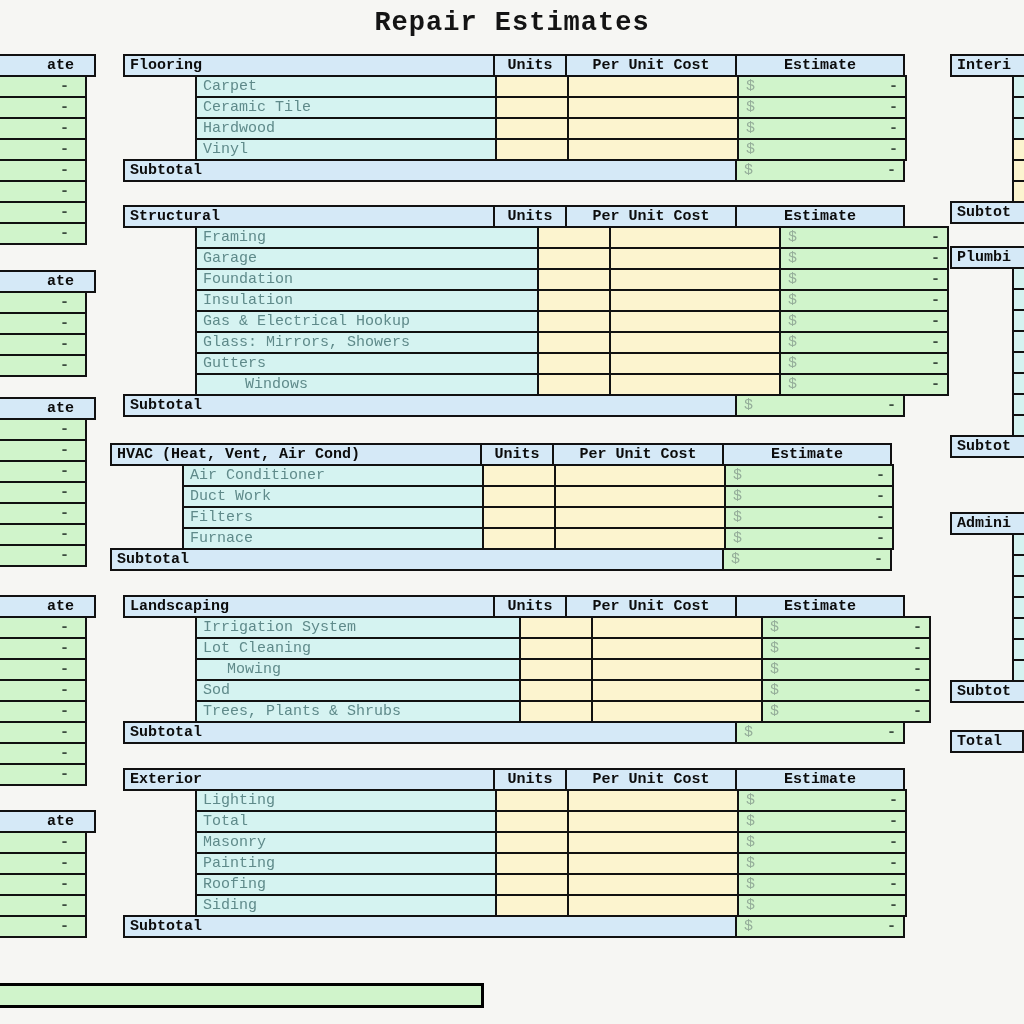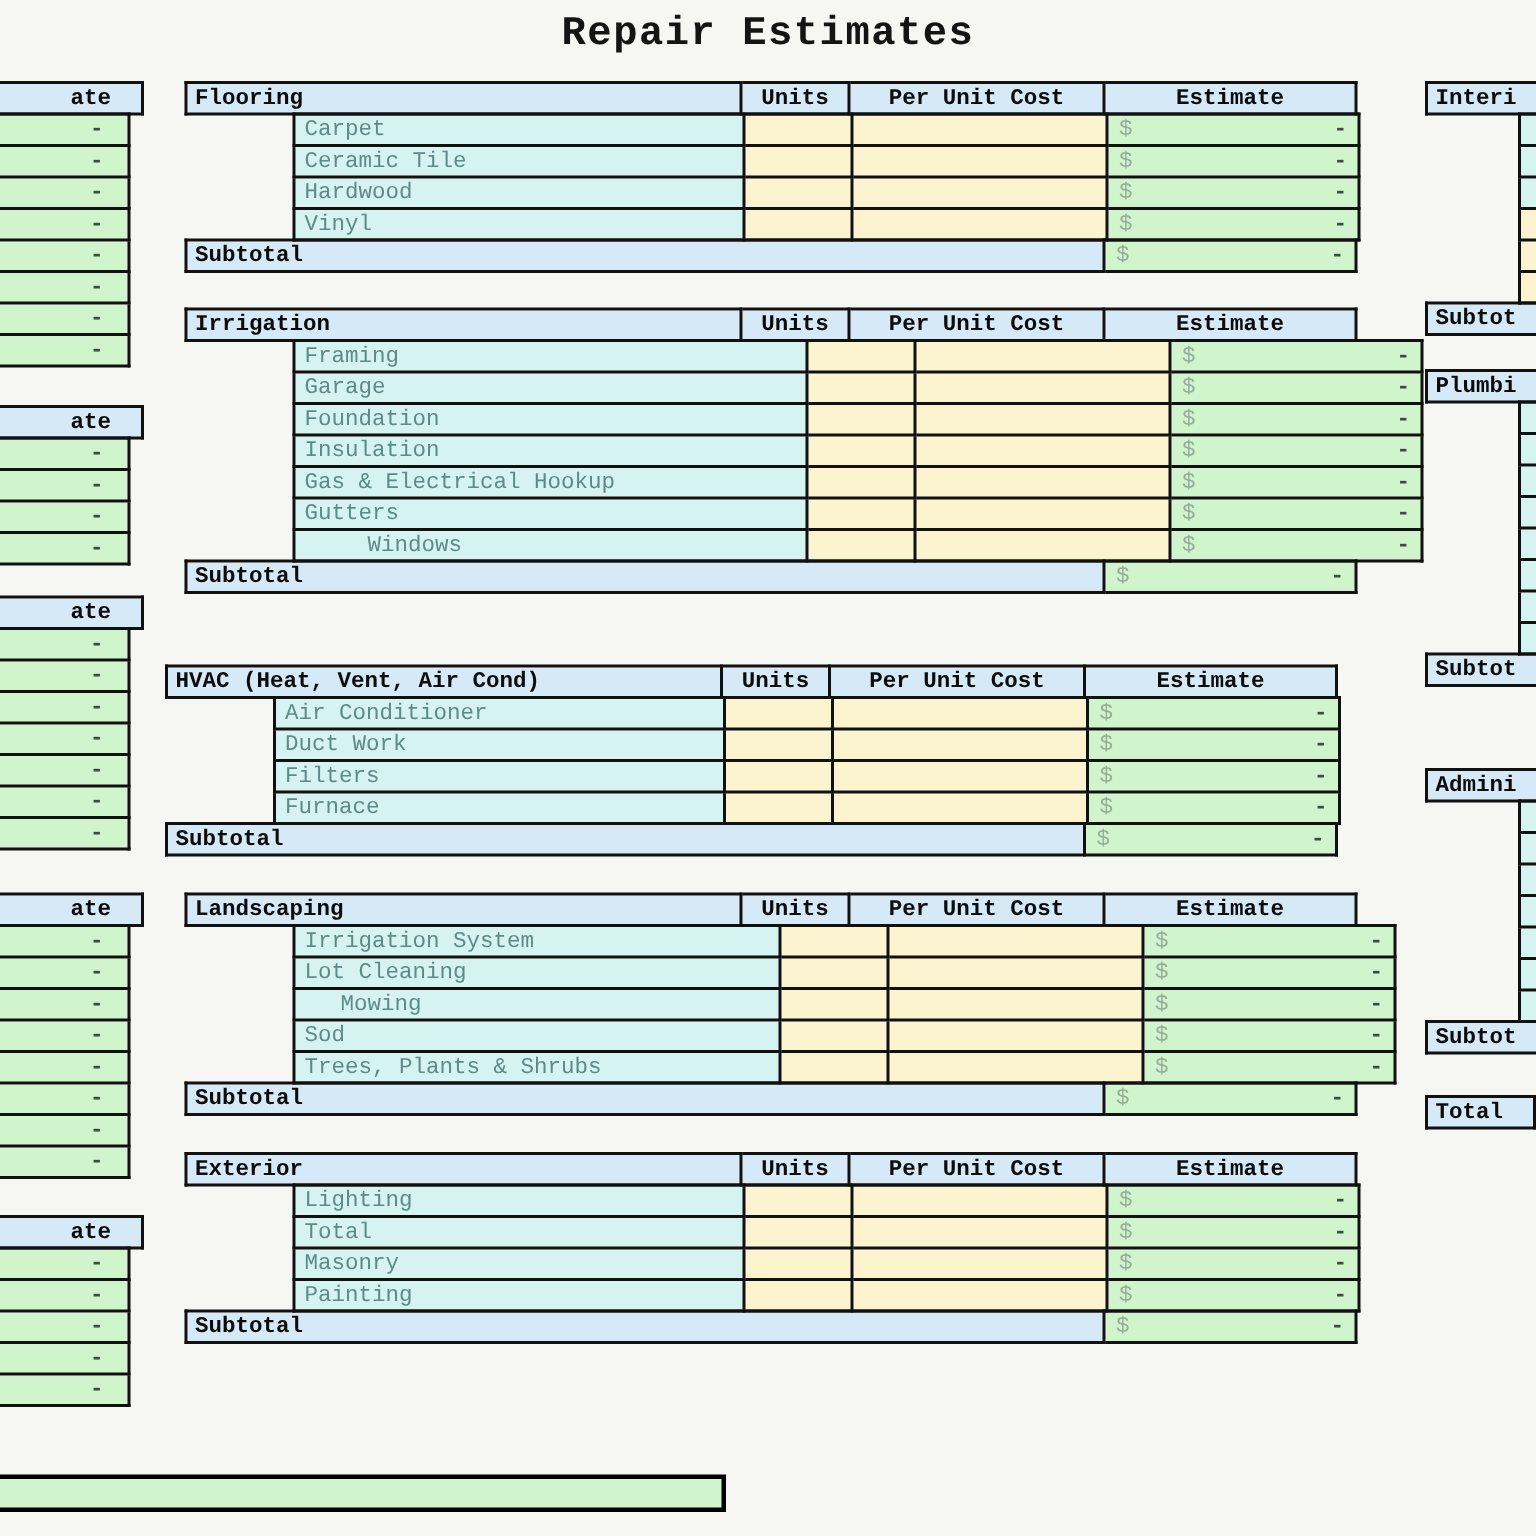--- a/index.html
+++ b/index.html
@@ -275,21 +275,21 @@
                 </div>
               </td>
             </tr>
           </tbody>
         </table>
       </div>
       <div class="sec" style="left: 123px; top: 205px;">
         <table class="t">
           <tbody>
             <tr>
-              <td class="hdr" style="width: 358px;">Irrigation</td>
+              <td class="hdr" style="width: 358px;">Structural</td>
               <td class="hdr c" style="width: 70px;">Units</td>
               <td class="hdr c" style="width: 168px;">Per Unit Cost</td>
               <td class="hdr c" style="width: 166px;">Estimate</td>
             </tr>
           </tbody>
         </table>
         <table class="t ml72">
           <tbody>
             <tr>
               <td class="item" style="width: 286px;">Framing</td>
@@ -330,20 +330,31 @@
               <td class="yellow" style="width: 168px;"></td>
               <td class="green" style="width: 166px;">
                 <div class="estwrap">
                   <span class="cur">$</span>
                   <span class="dash">-</span>
                 </div>
               </td>
             </tr>
             <tr>
               <td class="item" style="width: 286px;">Gas &amp; Electrical Hookup</td>
+              <td class="yellow" style="width: 70px;"></td>
+              <td class="yellow" style="width: 168px;"></td>
+              <td class="green" style="width: 166px;">
+                <div class="estwrap">
+                  <span class="cur">$</span>
+                  <span class="dash">-</span>
+                </div>
+              </td>
+            </tr>
+            <tr>
+              <td class="item" style="width: 286px;">Glass: Mirrors, Showers</td>
               <td class="yellow" style="width: 70px;"></td>
               <td class="yellow" style="width: 168px;"></td>
               <td class="green" style="width: 166px;">
                 <div class="estwrap">
                   <span class="cur">$</span>
                   <span class="dash">-</span>
                 </div>
               </td>
             </tr>
             <tr>
@@ -582,20 +593,42 @@
               <td class="yellow" style="width: 168px;"></td>
               <td class="green" style="width: 166px;">
                 <div class="estwrap">
                   <span class="cur">$</span>
                   <span class="dash">-</span>
                 </div>
               </td>
             </tr>
             <tr>
               <td class="item" style="width: 286px;">Painting</td>
+              <td class="yellow" style="width: 70px;"></td>
+              <td class="yellow" style="width: 168px;"></td>
+              <td class="green" style="width: 166px;">
+                <div class="estwrap">
+                  <span class="cur">$</span>
+                  <span class="dash">-</span>
+                </div>
+              </td>
+            </tr>
+            <tr>
+              <td class="item" style="width: 286px;">Roofing</td>
+              <td class="yellow" style="width: 70px;"></td>
+              <td class="yellow" style="width: 168px;"></td>
+              <td class="green" style="width: 166px;">
+                <div class="estwrap">
+                  <span class="cur">$</span>
+                  <span class="dash">-</span>
+                </div>
+              </td>
+            </tr>
+            <tr>
+              <td class="item" style="width: 286px;">Siding</td>
               <td class="yellow" style="width: 70px;"></td>
               <td class="yellow" style="width: 168px;"></td>
               <td class="green" style="width: 166px;">
                 <div class="estwrap">
                   <span class="cur">$</span>
                   <span class="dash">-</span>
                 </div>
               </td>
             </tr>
           </tbody>

